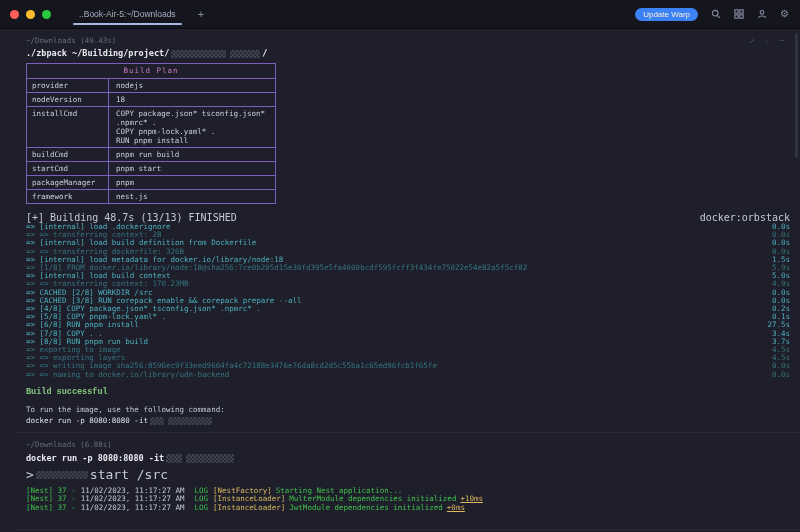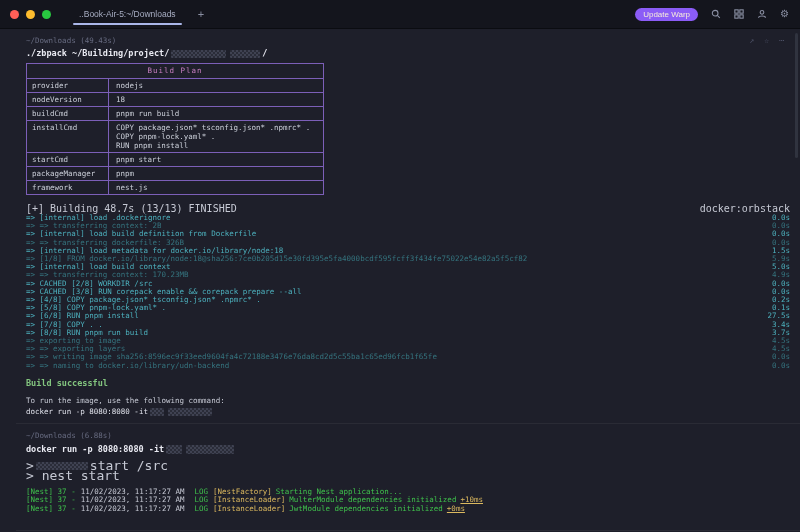--- a/index.html
+++ b/index.html
@@ -34,21 +34,21 @@
     font-size: 8.5px;
   }
   .tab::after {
     content: "";
     position: absolute; left: 8px; right: 8px; bottom: 0;
     height: 2px; background: #aab6e8; border-radius: 2px;
   }
   .newtab { color: #8a8fa3; font-size: 11px; padding: 0 8px; cursor: default; }
   .tb-right { margin-left: auto; display: flex; align-items: center; gap: 12px; }
   .update-btn {
-    background: #8b5cf6; color: #f7ecdb;
+    background: #3b82f6; color: #f7ecdb;
     font-size: 8px; padding: 2px 8px; border-radius: 8px;
     border: none; font-family: "Liberation Sans", sans-serif;
   }
   .tb-icon { width: 11px; height: 11px; display: inline-flex; align-items: center; justify-content: center; color: #8a8fa3; }
   .tb-icon svg { width: 10px; height: 10px; stroke: #8a8fa3; fill: none; stroke-width: 1.3; }
   .gear-glyph { font-size: 10px; color: #8a8fa3; line-height: 1; }
 
   
   .term { position: relative; height: 510px; padding: 5px 10px 0 26px; overflow: hidden; }
 
@@ -61,21 +61,21 @@
 
   .redact {
     display: inline-block; height: 8px; vertical-align: middle; border-radius: 1px;
     background: repeating-conic-gradient(#3f4252 0% 25%, #2a2c38 0% 50%);
     background-size: 4px 4px;
     margin: 0 2px;
   }
 
   
   .build-plan {
-    width: 298px;
+    width: 250px;
     border: 1px solid #7c5fb8;
     margin: 3px 0 9px 0;
     font-size: 7.5px;
     color: #ccd0da;
   }
   .bp-titlerow {
     text-align: center; color: #c97fc3;
     padding: 2px 0 3px 0;
     border-bottom: 1px solid #7c5fb8;
     letter-spacing: 1px;
@@ -86,21 +86,21 @@
   .bp-val { flex: 1; padding: 2px 7px; white-space: pre-line; line-height: 9px; }
 
   
   .dsummary { display: flex; font-size: 10px; color: #c6c9d4; line-height: 9px; margin-bottom: 1px; }
   .dsummary .right { margin-left: auto; }
   .dline { display: flex; font-size: 7.5px; line-height: 8.2px; color: #4db2bf; white-space: nowrap; }
   .dline.dim { color: #35747f; }
   .dtext { overflow: hidden; }
   .dtime { margin-left: auto; padding-left: 8px; }
 
-  .success { color: #83c57f; font-weight: bold; font-size: 8.5px; margin: 8px 0 8px 0; }
+  .success { color: #83c57f; font-weight: bold; font-size: 8.5px; margin: 8px 0 8px 0; font-family: Liberation Mono, monospace; }
   .plain { color: #c6c9d4; font-size: 7.5px; line-height: 10px; }
   .plaincmd { color: #dfe1ea; font-size: 7.5px; line-height: 11px; }
 
   .divider { height: 1px; background: rgba(255,255,255,0.055); margin: 6px -10px; }
 
   .outline { color: #c6c9d4; font-size: 13px; line-height: 10px; }
 
   
   .nline { font-size: 7.5px; line-height: 8.6px; white-space: nowrap; }
   .ngreen { color: #3fc24c; }
@@ -179,32 +179,32 @@
           <div class="bp-key">provider</div>
           <div class="bp-val">nodejs</div>
         </div>
 
         <div class="bp-row">
           <div class="bp-key">nodeVersion</div>
           <div class="bp-val">18</div>
         </div>
 
         <div class="bp-row">
-          <div class="bp-key">buildCmd</div>
-          <div class="bp-val">pnpm run build</div>
-        </div>
-
-        <div class="bp-row">
           <div class="bp-key">installCmd</div>
           <div class="bp-val">COPY package.json* tsconfig.json* .npmrc* .
 COPY pnpm-lock.yaml* .
 RUN pnpm install</div>
         </div>
 
         <div class="bp-row">
+          <div class="bp-key">buildCmd</div>
+          <div class="bp-val">pnpm run build</div>
+        </div>
+
+        <div class="bp-row">
           <div class="bp-key">startCmd</div>
           <div class="bp-val">pnpm start</div>
         </div>
 
         <div class="bp-row">
           <div class="bp-key">packageManager</div>
           <div class="bp-val">pnpm</div>
         </div>
 
         <div class="bp-row">
@@ -330,21 +330,20 @@
   </div>
   <div class="cmd">
     <span>docker run -p 8080:8080 -it</span><span class="redact" style="width:16px;height:9px"></span><span class="redact" style="width:48px;height:9px"></span>
   </div>
 
   <div style="height:5px"></div>
 
   <div class="outline">
     <span>&gt;</span><span class="redact" style="width:52px"></span><span>start /src</span>
   </div>
-  <div class="outline">&gt; nest start</div>
 
   <div style="height:7px"></div>
 
   <div>
 
       <div class="nline">
         <span class="ngreen">[Nest] 37  -</span><span class="nts">11/02/2023, 11:17:27 AM</span><span class="ngreen nlvl">LOG</span><span class="nctx">[NestFactory]</span><span class="ngreen">Starting Nest application...</span><span class="ndelta"></span>
       </div>
 
       <div class="nline">

